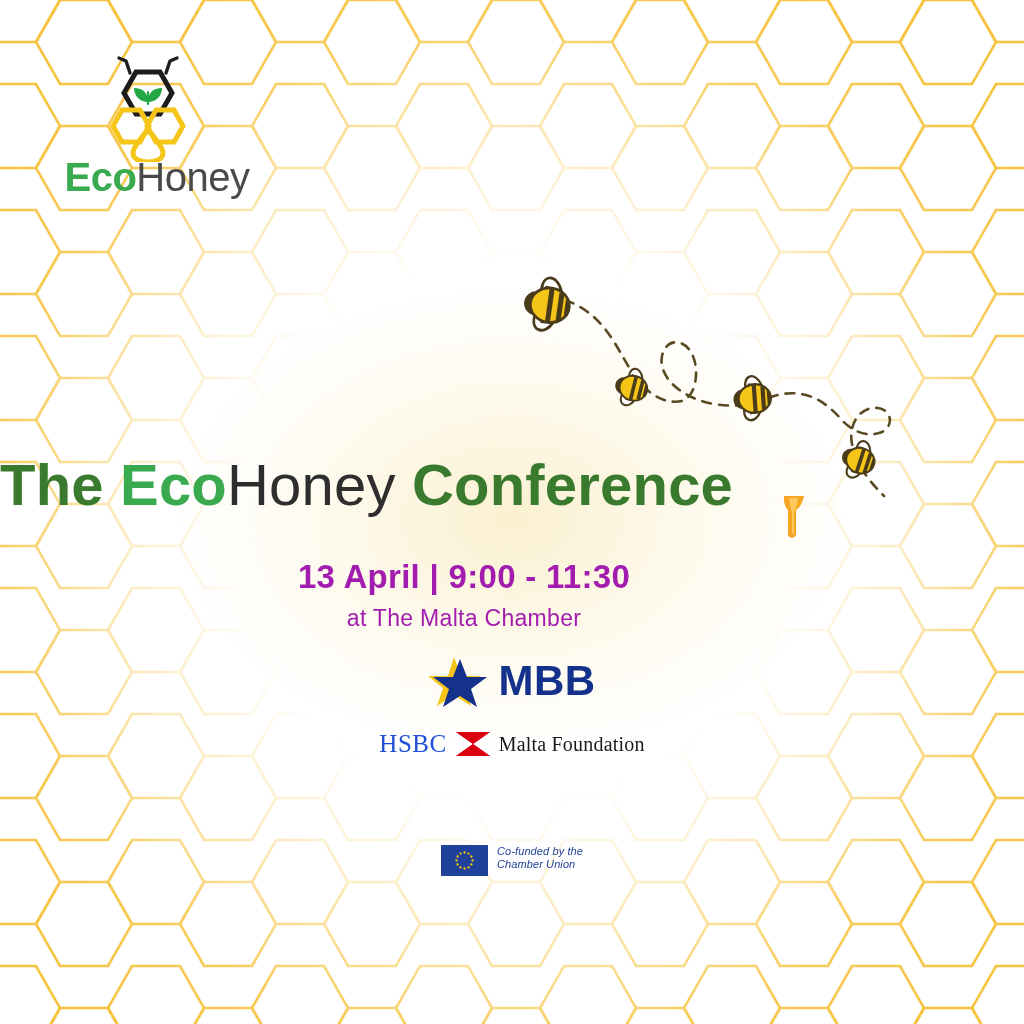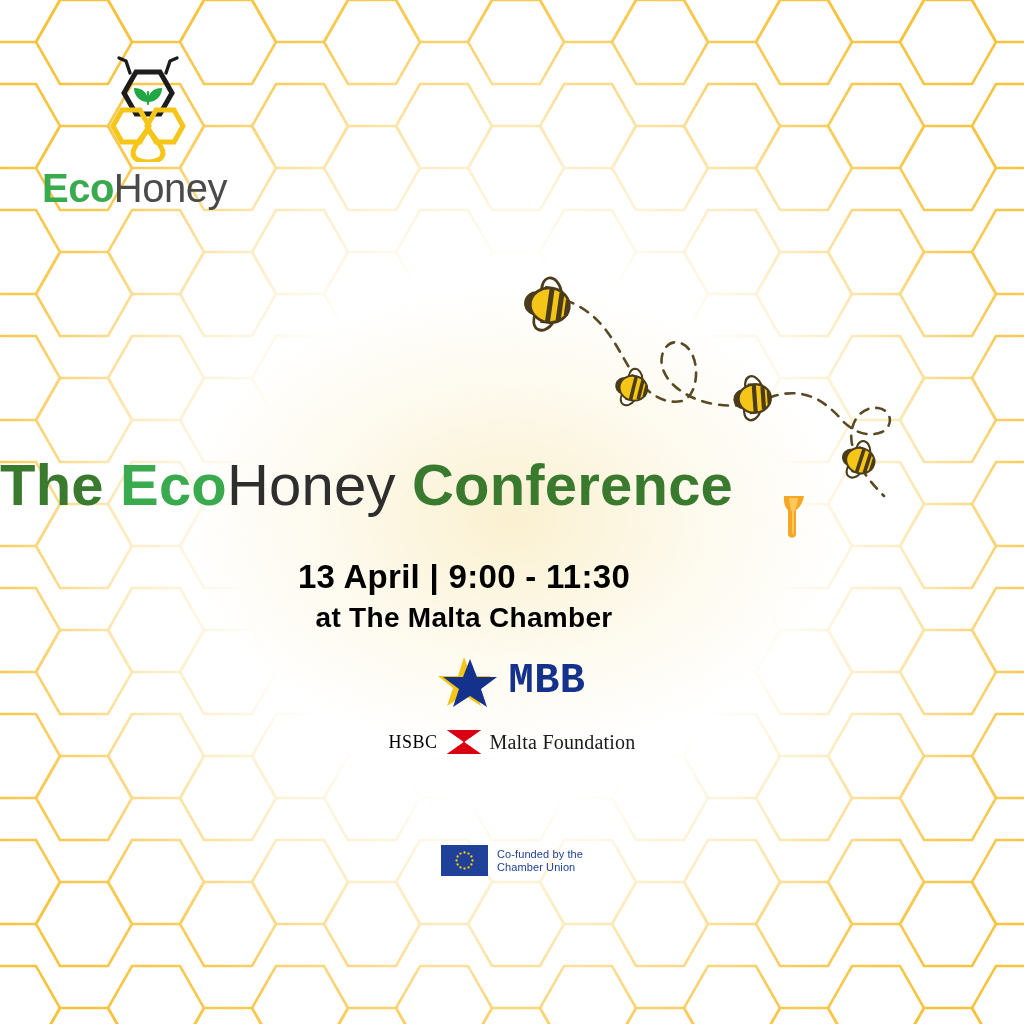--- a/index.html
+++ b/index.html
@@ -28,22 +28,22 @@
   }
   #content{ position:absolute; inset:0; z-index:5; }
 
   
   #brand{
     position:absolute; left:42px; top:52px;
     width:230px; height:160px;
   }
   #brand-mark{ position:absolute; left:58px; top:0; width:96px; height:110px; }
   #brand-word{
-    position:absolute; left:0; top:112px; width:230px;
-    text-align:left;
+    position:absolute; left:0; top:101px; width:230px;
+    text-align:center;
     font-size:40px; line-height:48px; letter-spacing:-0.5px;
     white-space:nowrap;
   }
   #brand-word .eco{ color:#3aaa4f; font-weight:700; }
   #brand-word .honey{ color:#4a4a4a; font-weight:300; }
 
   
   #bees{ position:absolute; left:500px; top:258px; width:430px; height:260px; }
 
   
@@ -53,50 +53,50 @@
     font-size:58px; line-height:66px; letter-spacing:0.2px;
   }
   #headline .the, #headline .conf{ color:#3a7a2e; font-weight:700; }
   #headline .eco{ color:#3aaa4f; font-weight:700; }
   #headline .honey{ color:#2e2e2e; font-weight:300; }
   #honeydrip{ position:absolute; left:780px; top:496px; width:34px; height:46px; }
 
   
   #details{
     position:absolute; left:0; top:556px; width:928px;
-    text-align:center; color:#000000;
+    text-align:center; color:#a21caf;
   }
   #event-time{ font-size:33px; line-height:42px; font-weight:700; letter-spacing:0.3px; }
-  #event-venue{ font-size:28px; line-height:40px; font-weight:700; letter-spacing:0.3px; }
+  #event-venue{ font-size:23px; line-height:40px; font-weight:400; letter-spacing:0.3px; }
 
   
   #mbb{
     position:absolute; left:0; top:655px; width:1024px;
-    display:flex; align-items:center; justify-content:center; gap:10px;font-family:Liberation Mono, monospace;
+    display:flex; align-items:center; justify-content:center; gap:10px;
   }
   #mbb-star{ width:60px; height:52px; }
   #mbb-text{
     font-size:42px; font-weight:700; color:#14318c;
     letter-spacing:0.5px; line-height:46px;
   }
 
   
   #hsbc{
     position:absolute; left:0; top:730px; width:1024px;
     display:flex; align-items:center; justify-content:center; gap:9px;
     font-family:"Liberation Serif", serif;
   }
-  #hsbc-word{ font-size:18px; color:#000000; letter-spacing:0.5px; }
+  #hsbc-word{ font-size:25px; color:#1d4ed8; letter-spacing:0.5px; }
   #hsbc-hex{ width:34px; height:24px; }
   #hsbc-foundation{ font-size:20px; color:#1a1a1a; letter-spacing:0.2px; }
 
   
   #eu{
     position:absolute; left:0; top:845px; width:1024px;
-    display:flex; align-items:center; justify-content:center; gap:9px;
+    display:flex; justify-content:center; gap:9px;font-style:italic;
   }
   #eu-flag{ width:47px; height:31px; }
   #eu-text{
     color:#20419a; font-size:11px; line-height:13px; text-align:left;
     letter-spacing:0.1px;
   }
 </style>
 </head>
 <body>
 

